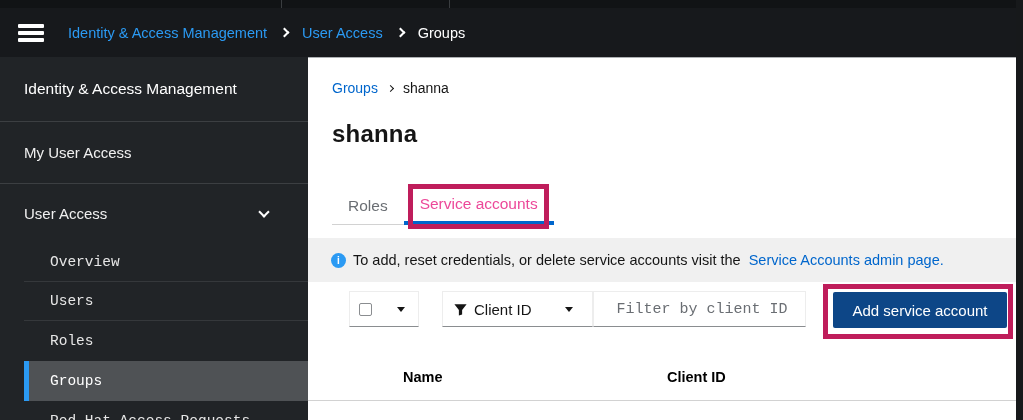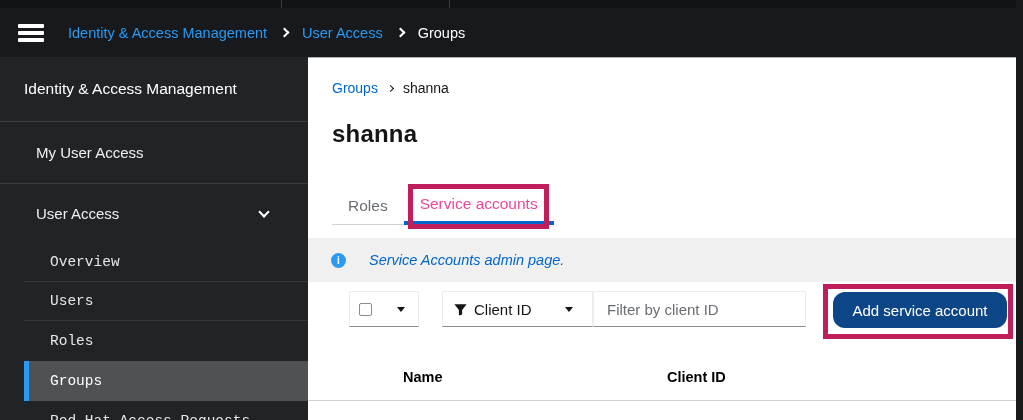--- a/index.html
+++ b/index.html
@@ -24,21 +24,21 @@
     border-top:2px solid #fff; border-right:2px solid #fff;
     transform:rotate(45deg); margin:0 14px; }
   .chev-right.dark { border-color:#151515; width:5px; height:5px;
     border-width:1.6px; margin:0 10px; }
 
   
   .sidebar { position:absolute; left:0; top:57px; width:308px; height:363px;
     background:#212427; color:#fff; }
   .side-title { height:65px; display:flex; align-items:center; padding-left:24px;
     font-size:15.5px; border-bottom:1px solid #3c3f42; }
-  .side-item { height:62px; display:flex; align-items:center; padding-left:36px;
+  .side-item { height:62px; display:flex; align-items:center; padding-left:24px;
     font-size:15px; border-bottom:1px solid #3c3f42; cursor:pointer; color:#f0f0f0; }
   .side-item.expandable { height:59px; border-bottom:none; padding-right:40px; }
   .chev-down { width:8px; height:8px; border-right:2px solid #fff;
     border-bottom:2px solid #fff; transform:rotate(45deg); margin-left:auto; margin-top:-4px; }
   .sub-list { }
   .sub-item { margin-left:24px; height:39px; display:flex; align-items:center;
     padding-left:26px; font-size:14.5px; color:#e6e6e6; cursor:pointer;
     border-bottom:1px solid #35383b; position:relative;font-family:Liberation Mono, monospace; }
   .sub-item.tall { height:40px; }
   .sub-item.no-border { border-bottom:none; }
@@ -64,42 +64,42 @@
     pointer-events:none; }
   .annotation-box.tab-box { left:4px; right:5px; top:-3px; bottom:-8px; }
   .annotation-box.btn-box { left:-10px; right:-7px; top:-8px; bottom:-11px; }
 
   .alert { position:absolute; left:0; top:180px; width:708px; height:44px;
     background:#f0f0f0; display:flex; align-items:center; padding-left:23px;
     font-size:14.5px; color:#151515; }
   .info-icon { width:15px; height:15px; border-radius:50%; background:#2b9af3;
     color:#fff; font-size:10px; font-weight:700; display:flex; align-items:center;
     justify-content:center; margin-right:7px; flex:0 0 auto; font-style:normal; }
-  .alert a { color:#0066cc; text-decoration:none; cursor:pointer; margin-left:16px;font-style:italic; }
+  .alert a { color:#0066cc; text-decoration:none; cursor:pointer; margin-left:8px; }
 
   .toolbar { position:absolute; left:0; top:233px; width:708px; height:36px; }
   .ctl { position:absolute; top:0; height:36px; background:#fff;
     border:1px solid #ededed; border-bottom:1px solid #8a8d90; display:flex;
     align-items:center; cursor:pointer; }
   .bulk-select { left:41px; width:70px; justify-content:space-between;
     padding:0 13px 0 9px; }
   .checkbox { width:13px; height:13px; border:1px solid #8a8d90; border-radius:2px;
     background:#fff; }
   .caret-down { width:0; height:0; border-left:4px solid transparent;
     border-right:4px solid transparent; border-top:5px solid #151515; }
   .filter-dd { left:134px; width:151px; padding:0 19px 0 11px;
     justify-content:space-between; font-size:15px; color:#151515; }
   .filter-left { display:flex; align-items:center; gap:7px; }
   .search-box { left:285px; width:213px; padding:0 12px 0 13px; cursor:text; }
   .search-box input { border:none; outline:none; flex:1; font-size:15px;
-    color:#151515; font-family:Liberation Sans, sans-serif; background:transparent; }
+    color:#151515; font-family:Liberation Mono, monospace; background:transparent;text-align:center; }
   .search-box input::placeholder { color:#6a6e73; }
   .primary-btn { position:absolute; left:525px; top:1px; width:174px; height:36px;
     background:#0d4687; color:#fff; border:none; font-size:15px;
-    font-family:"Liberation Sans",sans-serif; cursor:pointer; border-radius:12px; }
+    font-family:"Liberation Sans",sans-serif; cursor:pointer; border-radius:2px; }
 
   .table-head { position:absolute; left:0; top:295px; width:768px; height:48px;
     border-bottom:1px solid #d2d2d2; display:flex; align-items:center;
     font-size:14.5px; font-weight:700; color:#000000; }
   .th-name { position:absolute; left:95px; }
   .th-client { position:absolute; left:359px; }
 
   .right-strip { position:absolute; left:1016px; top:0; width:7px; height:420px;
     background:#17191b; z-index:60; }
 
@@ -159,20 +159,21 @@
     <div class="tabs">
       <div class="tab">Roles</div>
       <div class="tab active">
         <span>Service accounts</span>
         <div class="annotation-box tab-box"></div>
       </div>
     </div>
 
     <div class="alert">
       <span class="info-icon">i</span>
+      <span>To add, reset credentials, or delete service accounts visit the</span>
       <a>Service Accounts admin page.</a>
     </div>
 
     <div class="toolbar">
 
       <div class="ctl bulk-select">
         <span class="checkbox"></span>
         <span class="caret-down"></span>
       </div>
 

